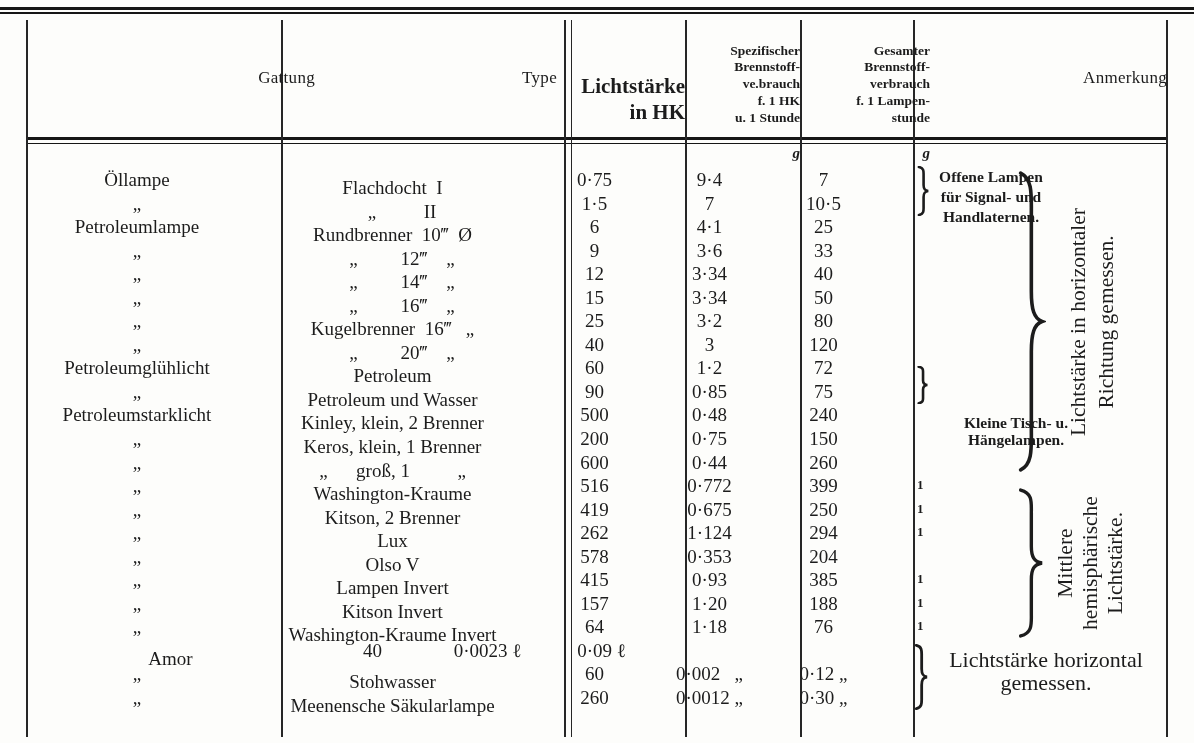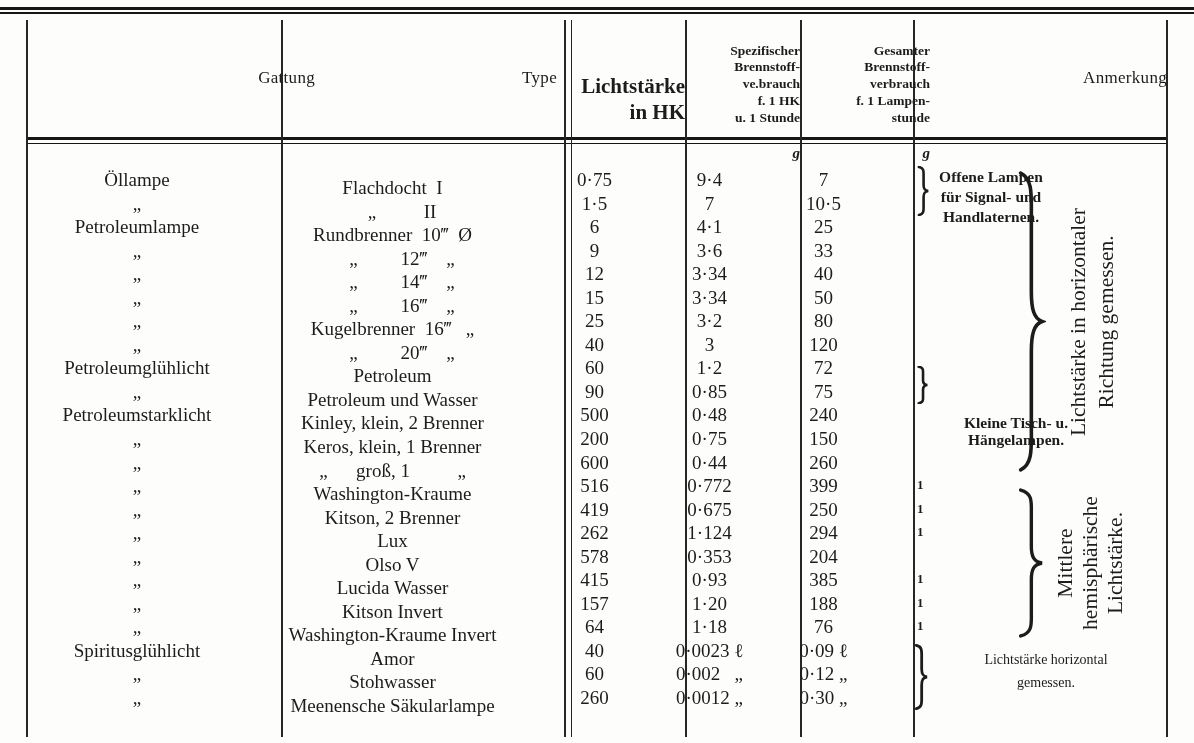--- a/index.html
+++ b/index.html
@@ -23,21 +23,21 @@
 
   .tbody { position:absolute; left:26px; top:168px; width:887px; }
   .trow { display:flex; height:23.55px; }
   .tcell { text-align:center; white-space:pre; font-size:19px; line-height:23.55px; overflow:visible; }
   .c0 { width:222px; } .c1 { width:289px;margin-top:8px; } .c2 { width:115px; }
   .c3 { width:115px; } .c4 { width:113px; }
 
   .note { position:absolute; white-space:pre-line; text-align:center; }
   #note1 { left:907px; top:167px; width:168px; font-size:15.5px; line-height:20px; font-weight:bold; }
   #note2 { left:934px; top:369px; width:164px; font-size:15.5px; line-height:17px; font-weight:bold;margin-top:45px; }
-  #note3 { left:930px; top:649px; width:232px; font-size:14px; line-height:22.5px; }
+  #note3 { left:930px; top:649px; width:232px; font-size:22px; line-height:22.5px; }
 
   .rot { position:absolute; transform:rotate(-90deg); text-align:center; white-space:pre-line; }
   #rot1 { left:928px; top:293px; width:330px; height:58px; font-size:21.5px; line-height:28px; }
   #rot2 { left:1007px; top:525px; width:168px; height:76px; font-size:21.5px; line-height:25px; }
 
   .brace { position:absolute; }
   .brace path { fill:none; stroke:#1c1c1c; stroke-linecap:round; vector-effect:non-scaling-stroke; }
 
   .fnmark { position:absolute; left:917px; font-size:13px; font-weight:bold; line-height:1; }
 </style>
@@ -195,41 +195,40 @@
       </div>
       <div class="trow">
         <div class="tcell c0">„</div>
         <div class="tcell c1">Olso V</div>
         <div class="tcell c2">578</div>
         <div class="tcell c3">0·353</div>
         <div class="tcell c4">204</div>
       </div>
       <div class="trow">
         <div class="tcell c0">„</div>
-        <div class="tcell c1">Lucida Wasser</div>
+        <div class="tcell c1">Lampen Invert</div>
         <div class="tcell c2">415</div>
         <div class="tcell c3">0·93</div>
         <div class="tcell c4">385</div>
       </div>
       <div class="trow">
         <div class="tcell c0">„</div>
         <div class="tcell c1">Kitson Invert</div>
         <div class="tcell c2">157</div>
         <div class="tcell c3">1·20</div>
         <div class="tcell c4">188</div>
       </div>
       <div class="trow">
         <div class="tcell c0">„</div>
         <div class="tcell c1">Washington-Kraume Invert</div>
         <div class="tcell c2">64</div>
         <div class="tcell c3">1·18</div>
         <div class="tcell c4">76</div>
       </div>
       <div class="trow">
-        <div class="tcell c0">Spiritusglühlicht</div>
         <div class="tcell c1">Amor</div>
         <div class="tcell c2">40</div>
         <div class="tcell c3">0·0023 ℓ</div>
         <div class="tcell c4">0·09 ℓ</div>
       </div>
       <div class="trow">
         <div class="tcell c0">„</div>
         <div class="tcell c1">Stohwasser</div>
         <div class="tcell c2">60</div>
         <div class="tcell c3">0·002   „</div>

